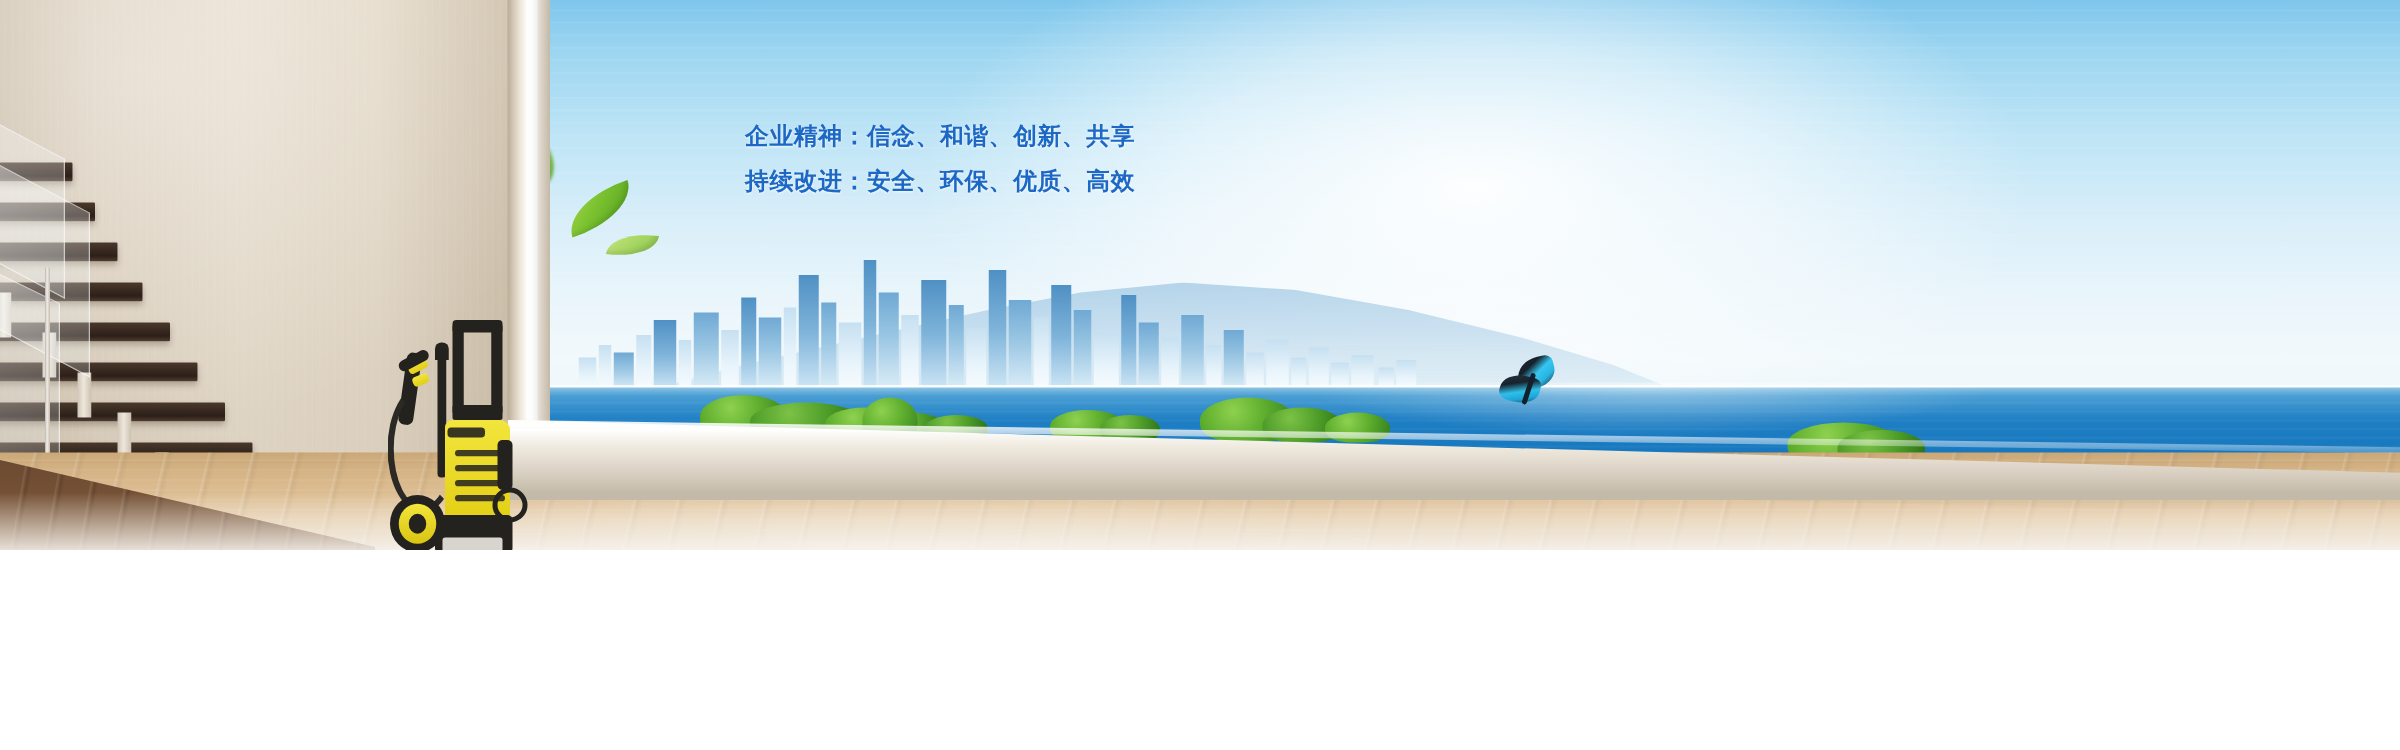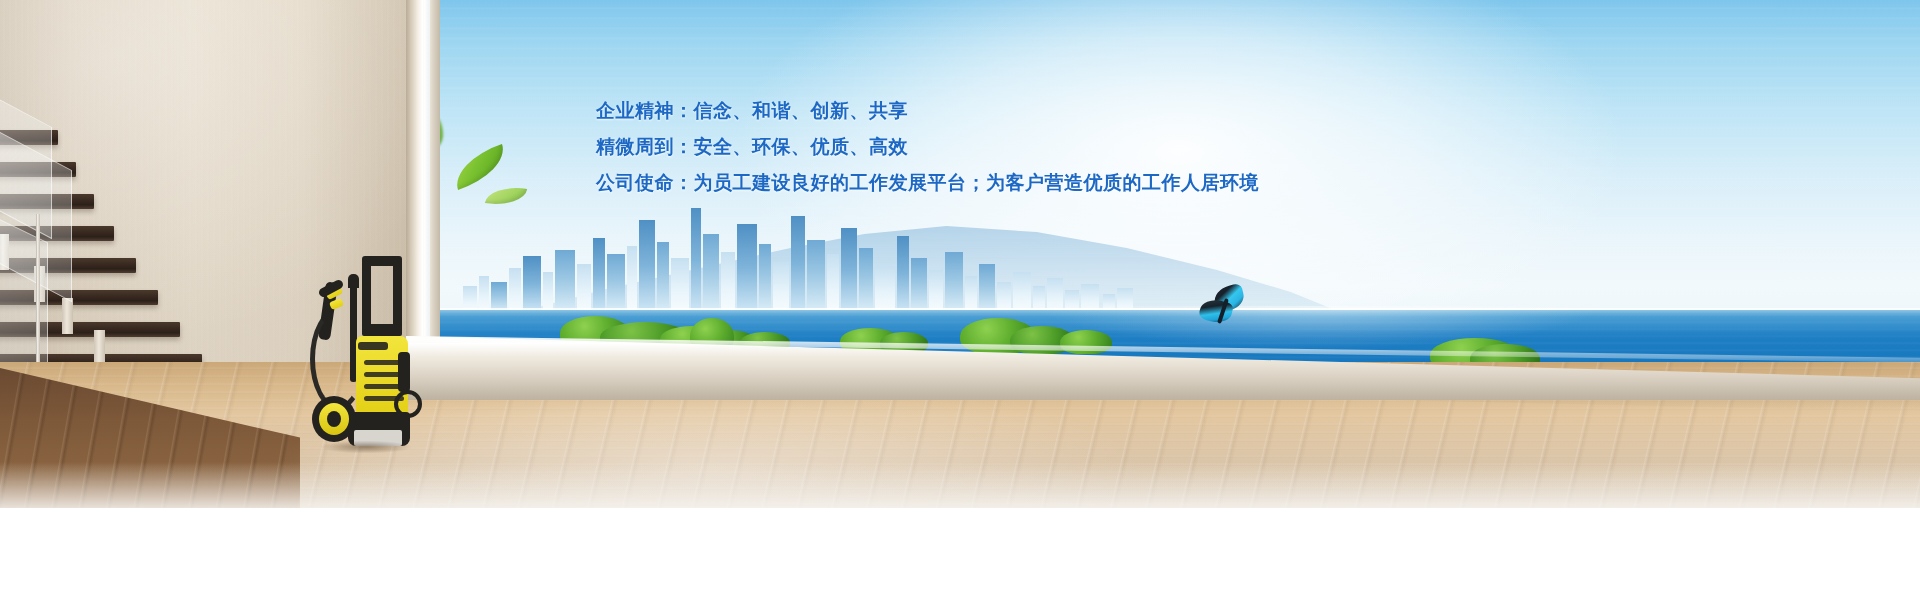--- a/index.html
+++ b/index.html
@@ -8,23 +8,24 @@
     padding: 0;
     background: #ffffff;
   }
   body {
     font-family: "DejaVu Sans", "Liberation Sans", sans-serif;
   }
 
   .banner {
     position: relative;
     width: 1920px;
-    height: 508px;
+    height: 440px;
     overflow: hidden;
     background: #cfe8f6;
+    font-family: Liberation Mono, monospace;
   }
 
   
   .scene {
     position: absolute;
     left: 0; top: 0;
     width: 1920px;
     height: 600px;
   }
 
@@ -532,17 +533,16 @@
                 border-radius:50%; background:linear-gradient(to bottom,#f2e53c,#d9c411);"></div>
     <div style="position:absolute; left:21px; top:155px; width:14px; height:16px;
                 border-radius:50%; background:#23221f;"></div>
 
     <div style="position:absolute; left:-4px; top:182px; width:128px; height:18px;
                 background:radial-gradient(ellipse 64px 9px at 50% 50%, rgba(60,40,20,0.45), rgba(60,40,20,0) 72%);"></div>
   </div>
 
   <div class="slogans">
     <div class="slogan-line">企业精神：信念、和谐、创新、共享</div>
-    <div class="slogan-line">精微周到：安全、环保、优质、高效</div>
-    <div class="slogan-line">公司使命：为员工建设良好的工作发展平台；为客户营造优质的工作人居环境</div>
+    <div class="slogan-line">持续改进：安全、环保、优质、高效</div>
   </div>
 
 </div>
 
 </body></html>

